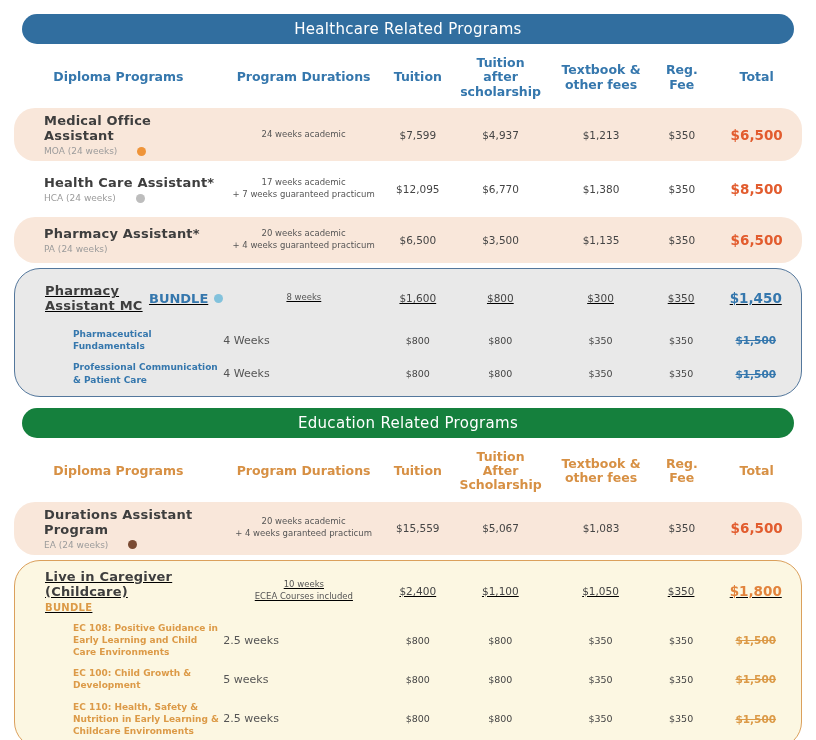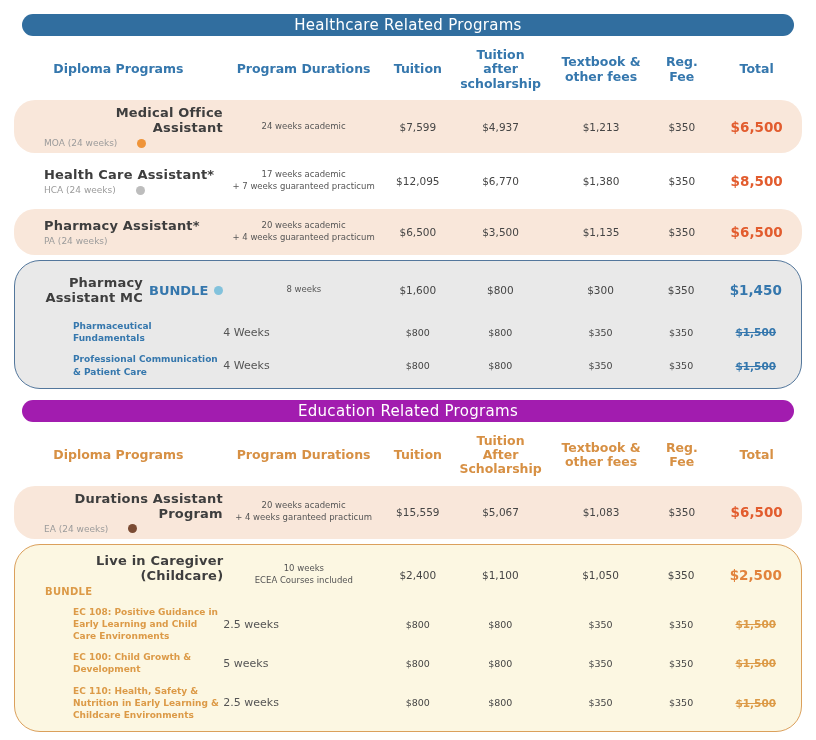--- a/index.html
+++ b/index.html
@@ -2,26 +2,26 @@
 <html><head>
 <meta charset="utf-8">
 <style>
   * { box-sizing: border-box; margin: 0; padding: 0; }
   html, body { width: 816px; height: 740px; overflow: hidden; background: #ffffff; }
   body { font-family: "DejaVu Sans", sans-serif; }
   .page { padding: 14px 14px 0 14px; }
 
   .section { margin-bottom: 11px; }
   .pill {
-    height: 22px; margin: 0 8px 5px 8px; border-radius: 16px;
+    height: 30px; margin: 0 8px 5px 8px; border-radius: 16px;
     display: flex; align-items: center; justify-content: center;
     color: #ffffff; font-size: 15px; letter-spacing: .3px;
   }
   .theme-blue  .pill { background: #316e9f; }
-  .theme-orange.section .pill, .theme-orange .pill { background: #a21caf; }
+  .theme-orange.section .pill, .theme-orange .pill { background: #15803d; }
   .theme-teal  .pill { background: #2d7386; }
 
   .grid {
     display: grid;
     grid-template-columns: 26.5% 20.5% 8.5% 12.5% 13% 7.5% 11.5%;
     align-items: center;
   }
   .colhead { padding: 7px 0 9px 0; }
   .colhead > div { text-align: center; font-weight: bold; font-size: 12.5px; line-height: 1.15; padding: 0 6px; }
   .theme-blue   .colhead > div { color: #3577ad; }
@@ -29,34 +29,34 @@
 
   .row { border-radius: 21px; min-height: 46px; margin-bottom: 5px; padding: 5px 0; }
   .row.peach { background: #f9e7da; }
   .row.white { background: #ffffff; }
 
   .namecell { padding-left: 30px; }
   .prog-name { font-size: 13px; font-weight: 600; color: #3e3e3e; letter-spacing: .2px; }
   .prog-code { font-size: 9px; color: #9b9b9b; margin-top: 3px; display: flex; align-items: center; gap: 20px; }
   .prog-code.bundle-style { color: #dc9a47; font-weight: bold; font-size: 10px; letter-spacing: .3px; }
   .dot { width: 9px; height: 9px; border-radius: 50%; display: inline-block; flex: 0 0 auto; }
-  .name-line { display: flex; align-items: center; gap: 6px; text-align: right; }
+  .name-line { display: flex; align-items: center; gap: 6px; }
   .bundle-label { color: #3577ad; font-weight: bold; font-size: 13px; }
 
   .dur { font-size: 8.5px; color: #555555; text-align: center; line-height: 1.4; }
   .money { font-size: 10.5px; color: #454545; text-align: center; }
   .total { font-size: 13.5px; font-weight: bold; text-align: center; }
   .total.red    { color: #e25c2e; }
   .total.blue   { color: #3577ad; }
   .total.orange { color: #e2833c; }
 
   .bundle { border-radius: 26px; border: 1.5px solid; padding: 8px 0 10px 0; margin-bottom: 6px; }
   .bundle.blue   { background: #e9e9e9; border-color: #53779c; }
   .bundle.orange { background: #fcf7e2; border-color: #dba05c; }
-  .mainrow { min-height: 42px; }
+  .mainrow { min-height: 42px; text-decoration: underline; }
   .subrow { min-height: 24px; margin-top: 9px; }
   .subrow .namecell { padding-left: 58px; }
   .sub-name { font-size: 9px; font-weight: 600; line-height: 1.35; }
   .bundle.blue   .sub-name { color: #3577ad; }
   .bundle.orange .sub-name { color: #dc9a47; }
   .sub-dur { font-size: 11px; color: #555555; text-align: left; }
   .sub-money { font-size: 9.5px; color: #454545; text-align: center; }
   .sub-total { font-size: 10.5px; font-weight: bold; text-decoration: line-through; text-align: center; }
   .bundle.blue   .sub-total { color: #3577ad; }
   .bundle.orange .sub-total { color: #dc9a47; }
@@ -221,21 +221,21 @@
               <div class="prog-code bundle-style">BUNDLE</div>
             </div>
             <div class="dur">
               <div>10 weeks</div>
               <div>ECEA Courses included</div>
             </div>
             <div class="money">$2,400</div>
             <div class="money">$1,100</div>
             <div class="money">$1,050</div>
             <div class="money">$350</div>
-            <div class="total orange">$2,500</div>
+            <div class="total orange">$1,800</div>
           </div>
           <div class="grid subrow">
             <div class="namecell">
               <div class="sub-name">EC 108: Positive Guidance in Early Learning and Child Care Environments</div>
             </div>
             <div class="sub-dur">2.5 weeks</div>
             <div class="sub-money">$800</div>
             <div class="sub-money">$800</div>
             <div class="sub-money">$350</div>
             <div class="sub-money">$350</div>

